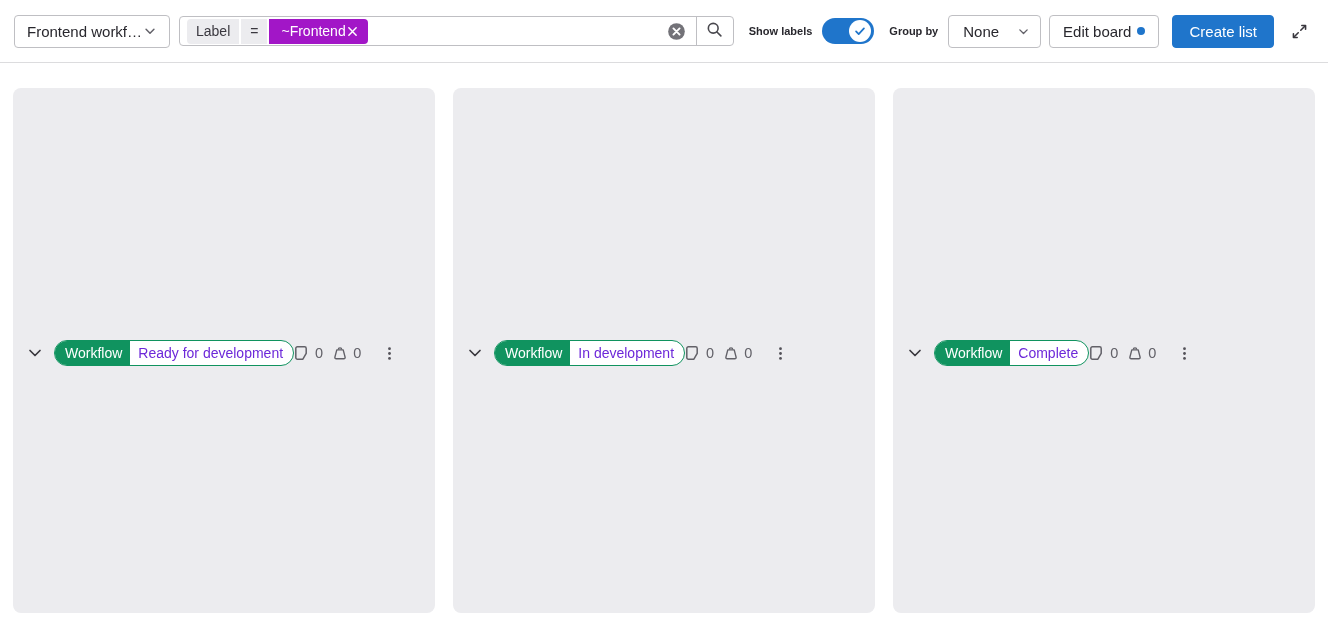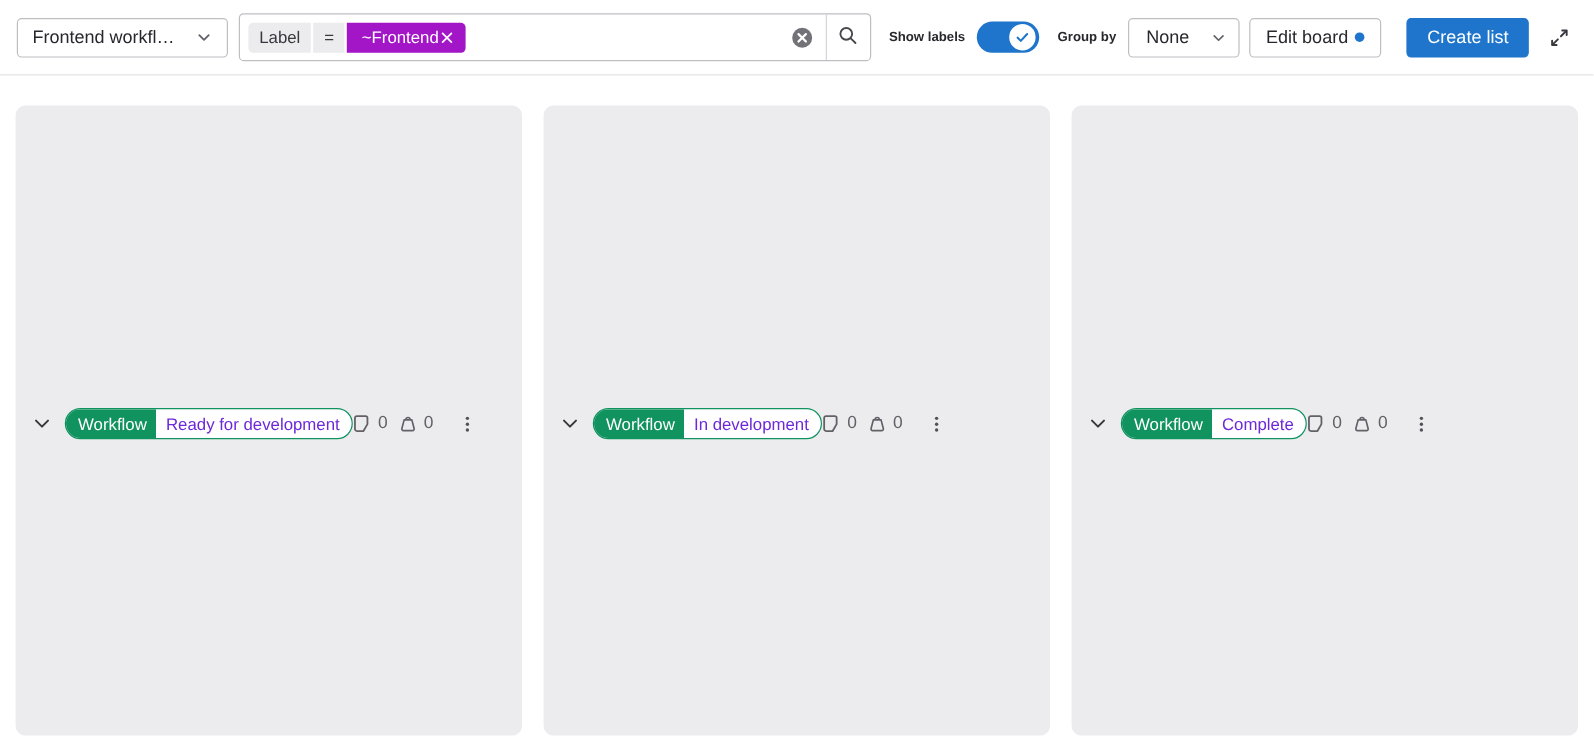--- a/index.html
+++ b/index.html
@@ -25,28 +25,28 @@
     background: #fff;
     border: 1px solid #bfbfc3;
     border-radius: 4px;
     height: 33px;
     display: inline-flex;
     align-items: center;
     font-size: 15px;
     color: #28272d;
     flex: none;
   }
-  .switcher { width: 176px; padding: 0 12px; justify-content: space-between; }
+  .switcher { width: 156px; padding: 0 12px; justify-content: space-between; }
   .switcher-label { white-space: nowrap; overflow: hidden; text-overflow: ellipsis; }
   .chev { color: #626168; flex: none; display: inline-flex; }
 
   .filter {
     flex: 1 1 auto;
     margin-left: 9px;
-    height: 40px;
+    height: 30px;
     border: 1px solid #bfbfc3;
     border-radius: 4px;
     display: flex;
     align-items: center;
     padding-left: 7px;
     background: #fff;
     min-width: 0;
   }
   .token { display: flex; align-items: center; gap: 2px; font-size: 14px; height: 25px; }
   .tok-seg {
@@ -80,21 +80,21 @@
   }
   .knob {
     position: absolute; right: 3px; top: 2px;
     width: 22px; height: 22px; background: #fff; border-radius: 50%;
     display: flex; align-items: center; justify-content: center;
   }
   .group-dd { margin-left: 10px; padding: 0 10px 0 14px; gap: 18px; }
   .edit-btn { margin-left: 8px; padding: 0 13px; gap: 6px; }
   .dot { width: 8px; height: 8px; border-radius: 50%; background: var(--accent, #1f75cb); flex: none; }
   .primary {
-    margin-left: 21px; height: 33px; padding: 0 16px; flex: none;
+    margin-left: 13px; height: 33px; padding: 0 16px; flex: none;
     background: var(--accent, #1f75cb); border: 1px solid var(--accent, #1f75cb);
     color: #fff; border-radius: 4px; font-size: 15px;
   }
   .expand-btn { margin-left: 13px; background: none; border: none; color: #3a383f; padding: 4px; display: flex; flex: none; }
 
   
   .board { display: flex; gap: 18px; padding: 25px 13px 0; background: #fff; }
   .column {
     width: 422px; height: 525px; flex: none;
     background: #ececef; border-radius: 8px;

